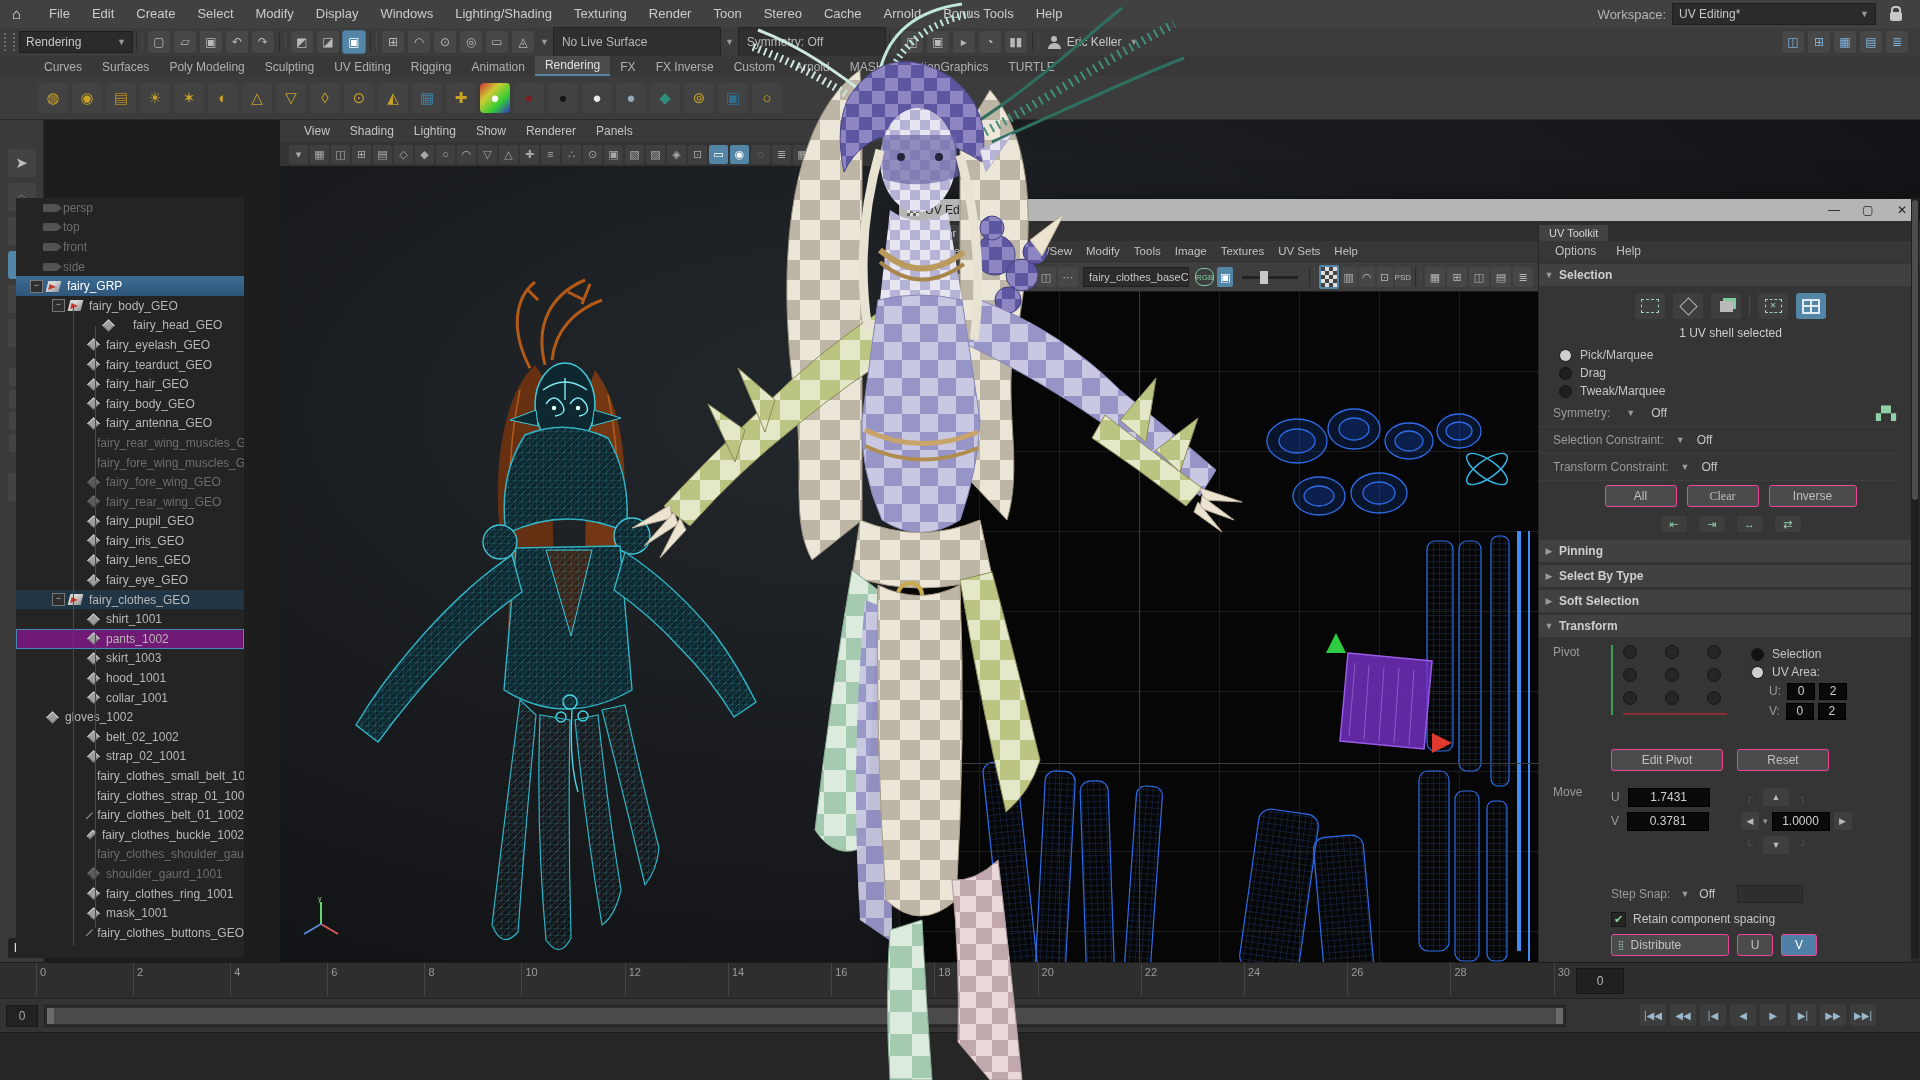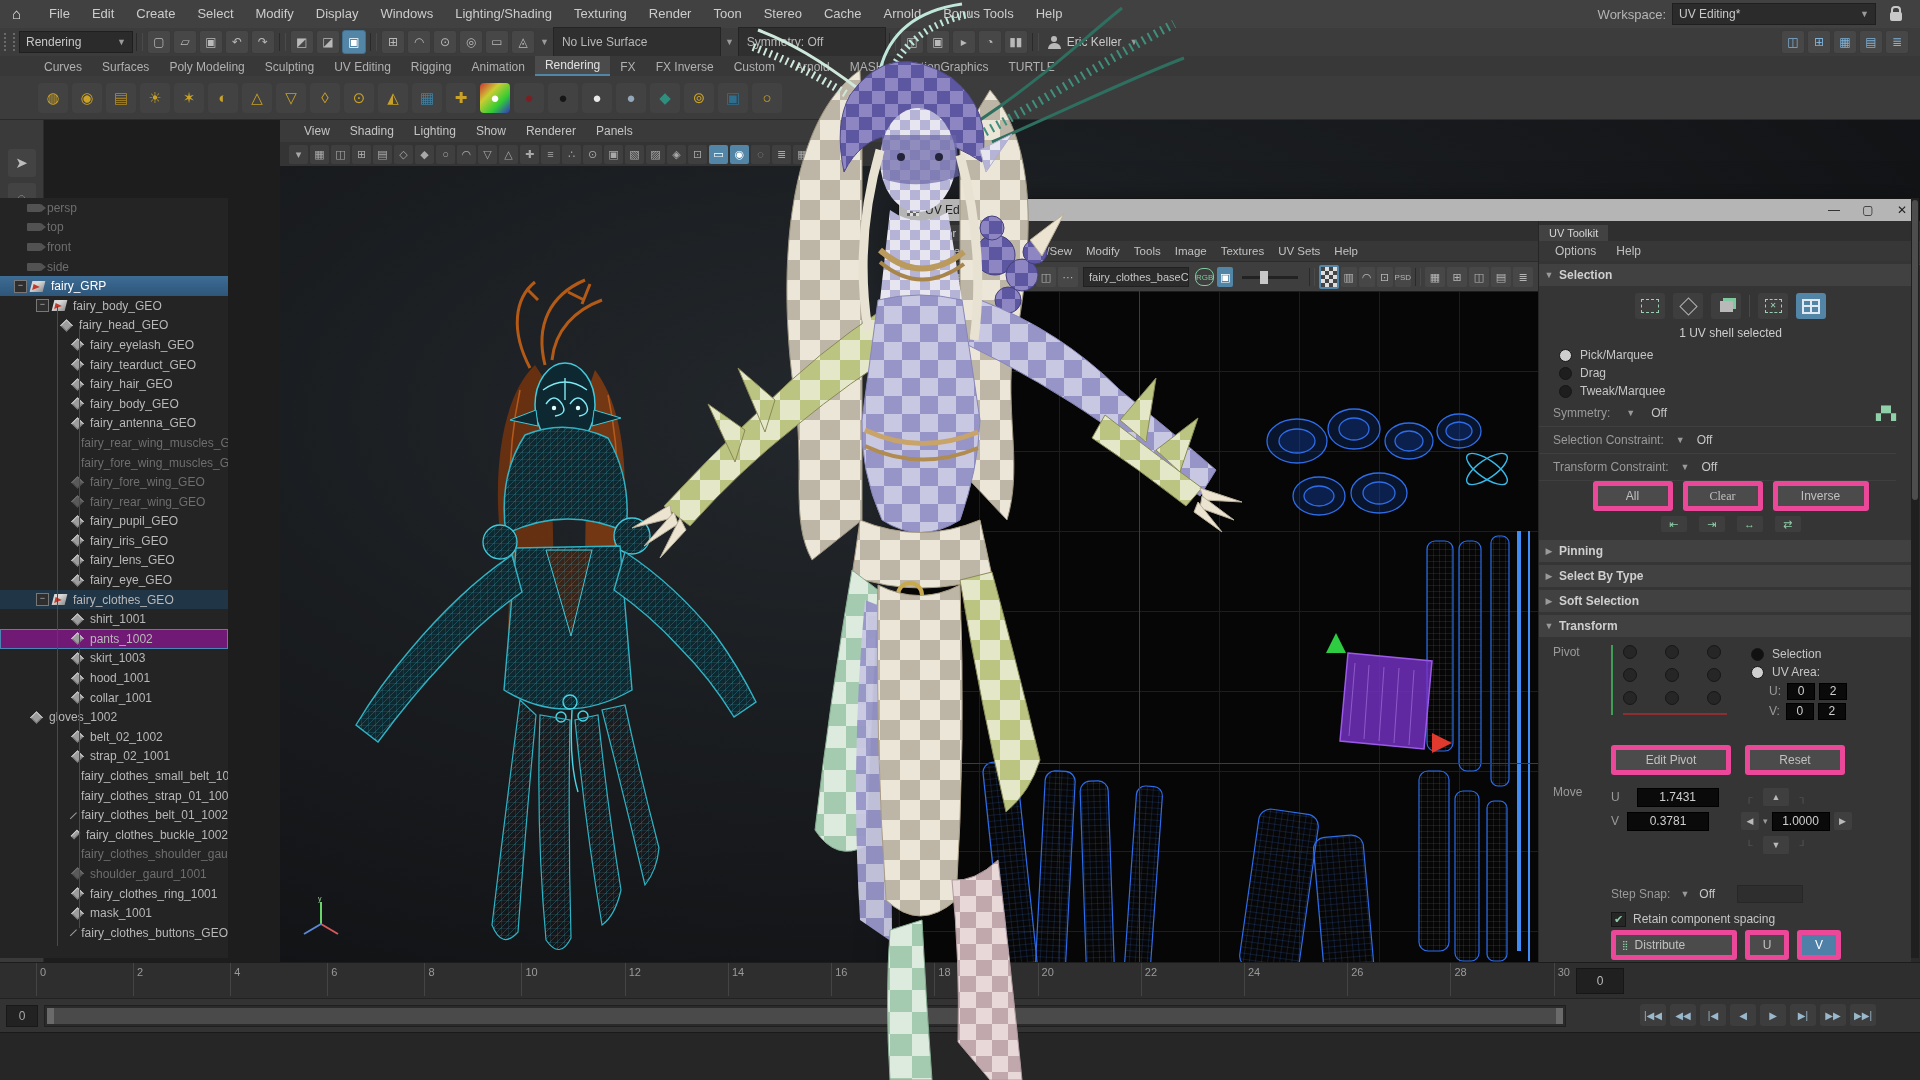--- a/index.html
+++ b/index.html
@@ -51,21 +51,21 @@
   #mbadge{position:absolute;left:8px;top:818px;width:22px;height:20px;background:#222;color:#ddd;font-size:12px;font-weight:bold;text-align:center;line-height:20px;border-radius:2px;}
 
   
   #outliner{left:44px;top:0;width:236px;height:842px;background:#2a2a2a;border-right:1px solid #1a1a1a;}
   #ol-tabrow{height:24px;background:#333;display:flex;align-items:flex-end;}
   #ol-tab{background:#424242;color:#d8d8d8;font-size:12px;padding:3px 12px;}
   #ol-menus{height:24px;display:flex;align-items:center;background:#383838;}
   .olm{font-size:12px;color:#c0c0c0;padding:0 10px;}
   #ol-search{margin:4px 6px;height:20px;background:#232323;border:1px solid #1b1b1b;display:flex;align-items:center;padding:0 6px;}
   #ol-search input{background:transparent;border:none;outline:none;color:#aaa;font-size:12px;width:170px;font-family:inherit;}
-  #tree{position:absolute;left:0;top:78px;width:228px;height:760px;overflow:hidden;background:#242424;}
+  #tree{position:absolute;left:16px;top:78px;width:228px;height:760px;overflow:hidden;background:#242424;}
   .orow{position:relative;height:19.6px;display:flex;align-items:center;font-size:12px;color:#b8b8b8;white-space:nowrap;}
   .orow.dim{color:#6e6e6e;}
   .orow.dim .cam,.orow.dim .mesh,.orow.dim .xf{opacity:.45;}
   .orow.primary{background:linear-gradient(#3d6c94,#2e567a);color:#fff;}
   .orow.sub{background:#203546;}
   .orow.lead{outline:1px solid #4a85b4;outline-offset:-1px;background:#701a75;}
   .exp{width:11px;height:11px;border:1px solid #777;color:#bbb;font-size:9px;line-height:9px;text-align:center;margin-right:4px;background:#2e2e2e;}
   .cam{width:14px;height:8px;background:#8a8a8a;border-radius:1px;position:relative;margin-right:6px;}
   .cam:after{content:"";position:absolute;right:-5px;top:0;border-left:5px solid #8a8a8a;border-top:4px solid transparent;border-bottom:4px solid transparent;}
   .xf{width:13px;height:11px;background:linear-gradient(135deg,#d8d8d8 35%,#8f8f8f);transform:skewX(-14deg);position:relative;margin-right:7px;}
@@ -125,21 +125,21 @@
   .selic.on{background:#5285a6;}
   .marq{width:16px;height:12px;border:1px dashed #9ad0b4;}
   .diam{width:11px;height:11px;border:1.5px solid #b0b0b0;transform:rotate(45deg);}
   .cube{width:13px;height:11px;background:#b9b9b9;box-shadow:3px -3px 0 #7fc99e;}
   .uvbox{width:15px;height:12px;border:1px dashed #9ad0b4;color:#9ad0b4;font-size:8px;line-height:12px;text-align:center;}
   .shell{width:16px;height:13px;border:1px solid #dfeaf2;display:grid;grid-template-columns:1fr 1fr;grid-template-rows:1fr 1fr;}
   .shell div{border:0.5px solid #dfeaf2;}
   .caption{text-align:center;color:#cdcdcd;height:20px;}
   .radio{width:11px;height:11px;border-radius:50%;background:#1e1e1e;border:1px solid #161616;margin:0 8px 0 6px;}
   .radio.on{background:#cfcfcf;}
-  .tkbtn{height:20px;background:#4b4b4b;border:5px solid #ec4899;border-radius:3px;color:#c0c0c0;display:flex;align-items:center;justify-content:center;font-size:12px;}
+  .tkbtn{height:20px;background:#4b4b4b;border:1px solid #ec4899;border-radius:3px;color:#c0c0c0;display:flex;align-items:center;justify-content:center;font-size:12px;}
   .alic{width:26px;height:16px;background:#3e3e3e;border-radius:2px;color:#8fd0a8;font-size:11px;display:flex;align-items:center;justify-content:center;margin:0 6px;}
   .blkfield{background:#0a0a0a;color:#cfcfcf;display:flex;align-items:center;justify-content:center;border:1px solid #000;}
   .dimfield{background:#2e2e2e;border:1px solid #272727;height:16px;width:64px;}
   .pradio{width:12px;height:12px;border-radius:50%;border:1px solid #171717;background:#262626;}
   .arrbtn{width:26px;height:18px;background:#3f3f3f;border-radius:2px;color:#b9b9b9;font-size:9px;display:flex;align-items:center;justify-content:center;}
   .cornr{color:#5c5c5c;font-size:10px;width:16px;text-align:center;}
   .chk{width:13px;height:13px;background:#262626;border:1px solid #171717;color:#8fd0a8;font-size:11px;line-height:13px;text-align:center;margin-right:7px;}
   #tk-scroll{position:absolute;right:2px;top:44px;width:9px;height:810px;background:#2a2a2a;}
   #tk-scroll .thumb{position:absolute;left:1px;top:4px;width:7px;height:150px;background:#555;border-radius:3px;}
 
@@ -679,21 +679,21 @@
           <div class="tkbtn" style="width:90px">
               <span>Reset</span>
             </div>
         </div>
 
         <div class="tkrow" style="align-items:flex-start;height:96px;padding-top:10px">
           <span style="width:58px">Move</span>
           <div style="width:130px">
             <div class="row" style="height:24px">
               <span>U</span>
-              <div class="blkfield" style="width:80px;height:17px;margin-left:17px">
+              <div class="blkfield" style="width:80px;height:17px;margin-left:8px">
                   <span>1.7431</span>
                 </div>
             </div>
             <div class="row" style="height:24px">
               <span>V</span>
               <div class="blkfield" style="width:80px;height:17px;margin-left:8px">
                   <span>0.3781</span>
                 </div>
             </div>
           </div>
@@ -821,21 +821,21 @@
           <div class="orow primary" style="padding-left: 14px;">
             <span class="exp">−</span>
             <span class="xf"></span>
             <span>fairy_GRP</span>
           </div>
           <div class="orow" style="padding-left: 36px;">
             <span class="exp">−</span>
             <span class="xf"></span>
             <span>fairy_body_GEO</span>
           </div>
-          <div class="orow" style="padding-left: 60px;">
+          <div class="orow" style="padding-left: 86px; gap: 12px;">
             <span class="mesh"></span>
             <span>fairy_head_GEO</span>
           </div>
           <div class="orow" style="padding-left: 71px;">
             <span class="mesh"></span>
             <span>fairy_eyelash_GEO</span>
           </div>
           <div class="orow" style="padding-left: 71px;">
             <span class="mesh"></span>
             <span>fairy_tearduct_GEO</span>

